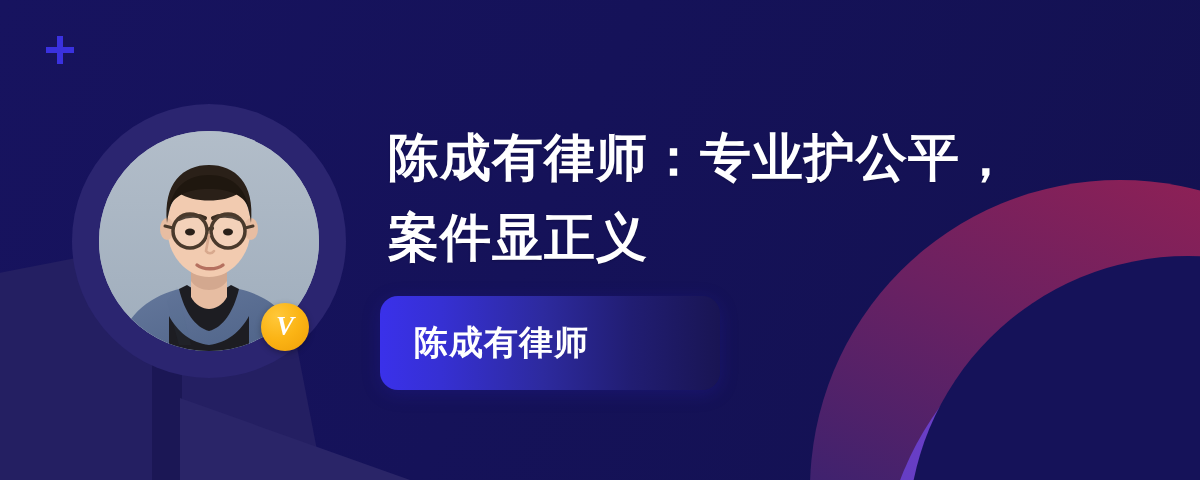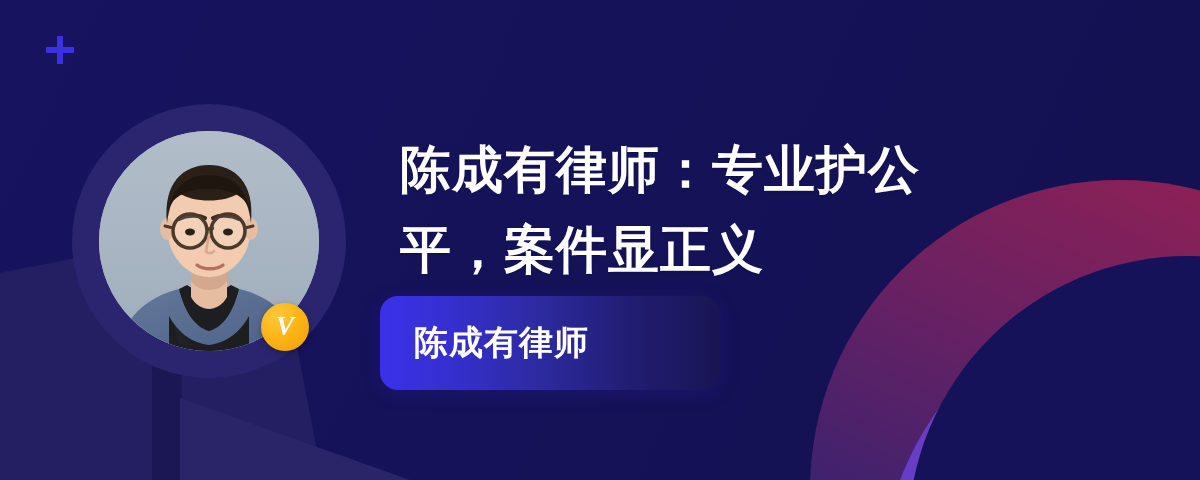--- a/index.html
+++ b/index.html
@@ -154,21 +154,21 @@
   }
 
   
   .content {
     position: absolute;
     left: 388px;
     top: 118px;
     width: 640px;
   }
   .headline {
-    margin: 12px;
+    margin: 0;
     color: #ffffff;
     font-size: 51px;
     font-weight: 700;
     line-height: 80px;
     letter-spacing: 1px;
     white-space: pre-line;
     text-shadow: 0 1px 2px rgba(0,0,0,0.18);
   }
 
   .cta-button {

